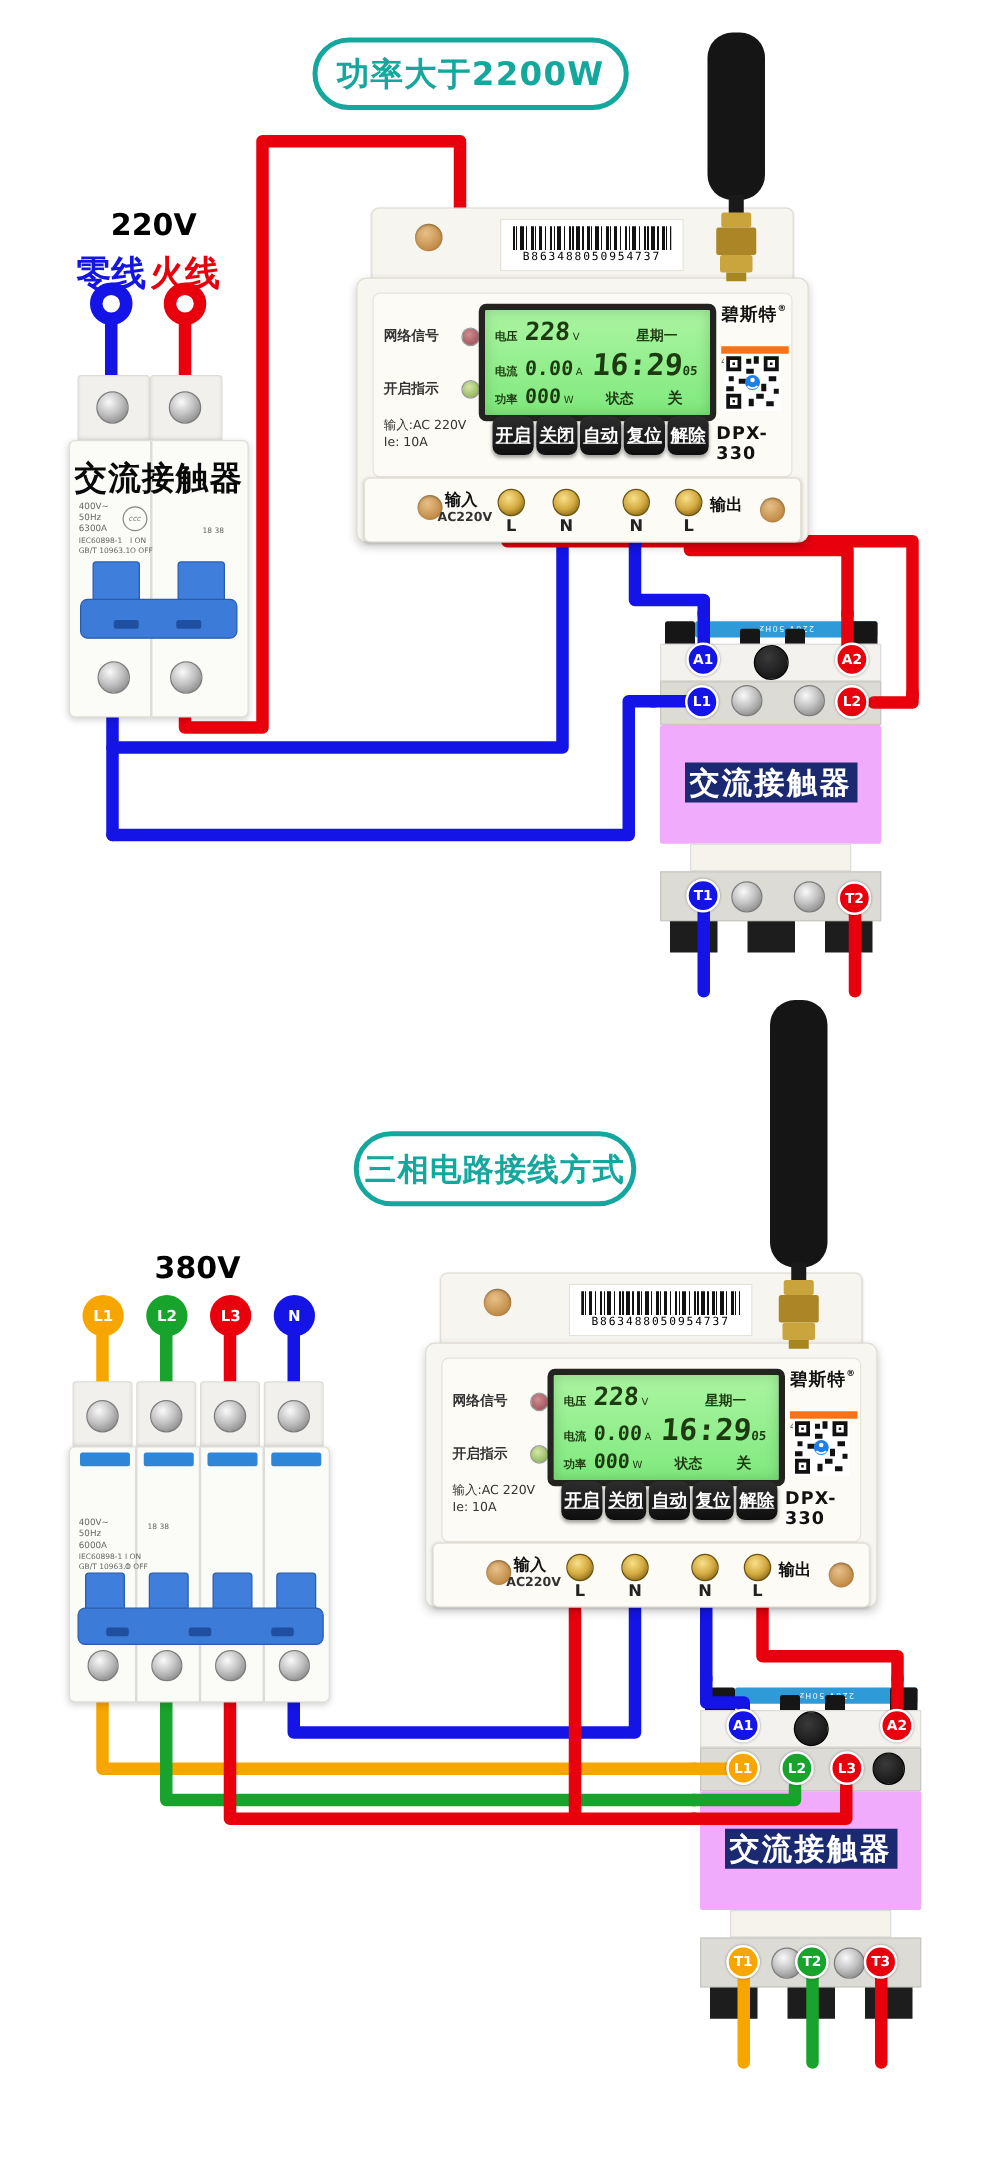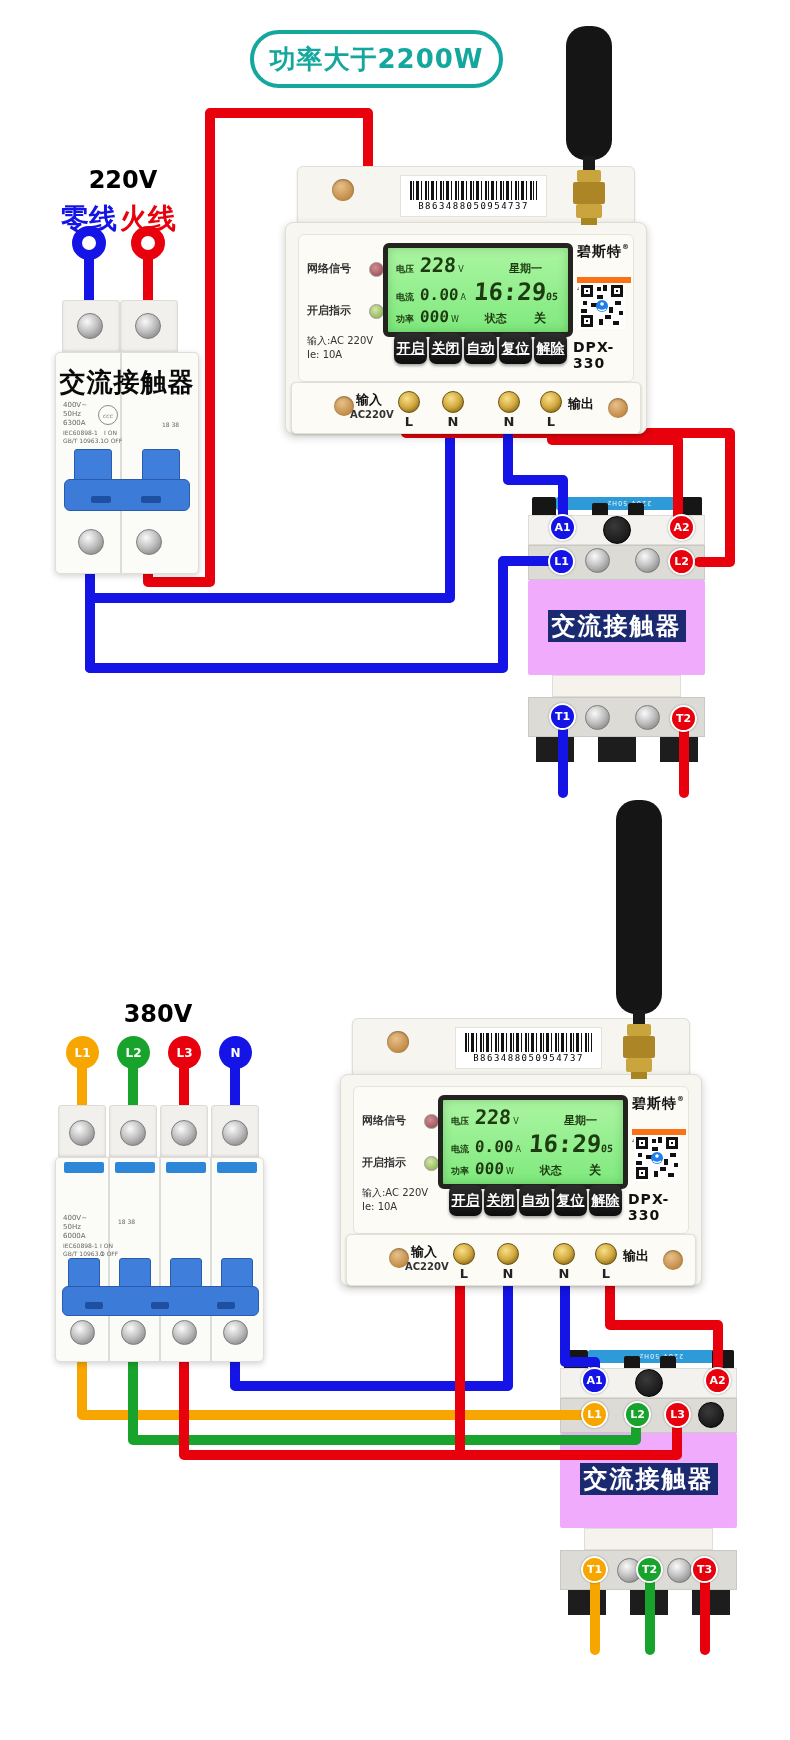--- a/index.html
+++ b/index.html
@@ -266,20 +266,23 @@
     </div>
     <div class="cont-label-strip" style="left:552px;top:675px;width:129px;height:22px;"></div>
     <div class="cont-band-g" style="left:528px;top:697px;width:177px;height:40px;"></div>
     <div class="screw silver" style="left:585px;top:705px;width:25px;height:25px;"></div>
     <div class="screw silver" style="left:635px;top:705px;width:25px;height:25px;"></div>
     <div class="cont-feet" style="left:536px;top:737px;width:38px;height:25px;"></div>
     <div class="cont-feet" style="left:598px;top:737px;width:38px;height:25px;"></div>
     <div class="cont-feet" style="left:660px;top:737px;width:38px;height:25px;"></div>
   </div>
 
+  <div class="pill" style="left:283px;top:905px;width:218px;height:52px;font-size:25px;">
+    <span>三相电路接线方式</span>
+  </div>
 
   <div class="big-label" style="left:93px;top:1000px;width:130px;">380V</div>
 
   <div>
     <div class="tblock" style="left:58px;top:1105px;width:46px;height:52px;"></div>
     <div class="tblock" style="left:109px;top:1105px;width:46px;height:52px;"></div>
     <div class="tblock" style="left:160px;top:1105px;width:46px;height:52px;"></div>
     <div class="tblock" style="left:211px;top:1105px;width:46px;height:52px;"></div>
     <div class="screw silver" style="left:69px;top:1120px;width:26px;height:26px;"></div>
     <div class="screw silver" style="left:120px;top:1120px;width:26px;height:26px;"></div>

